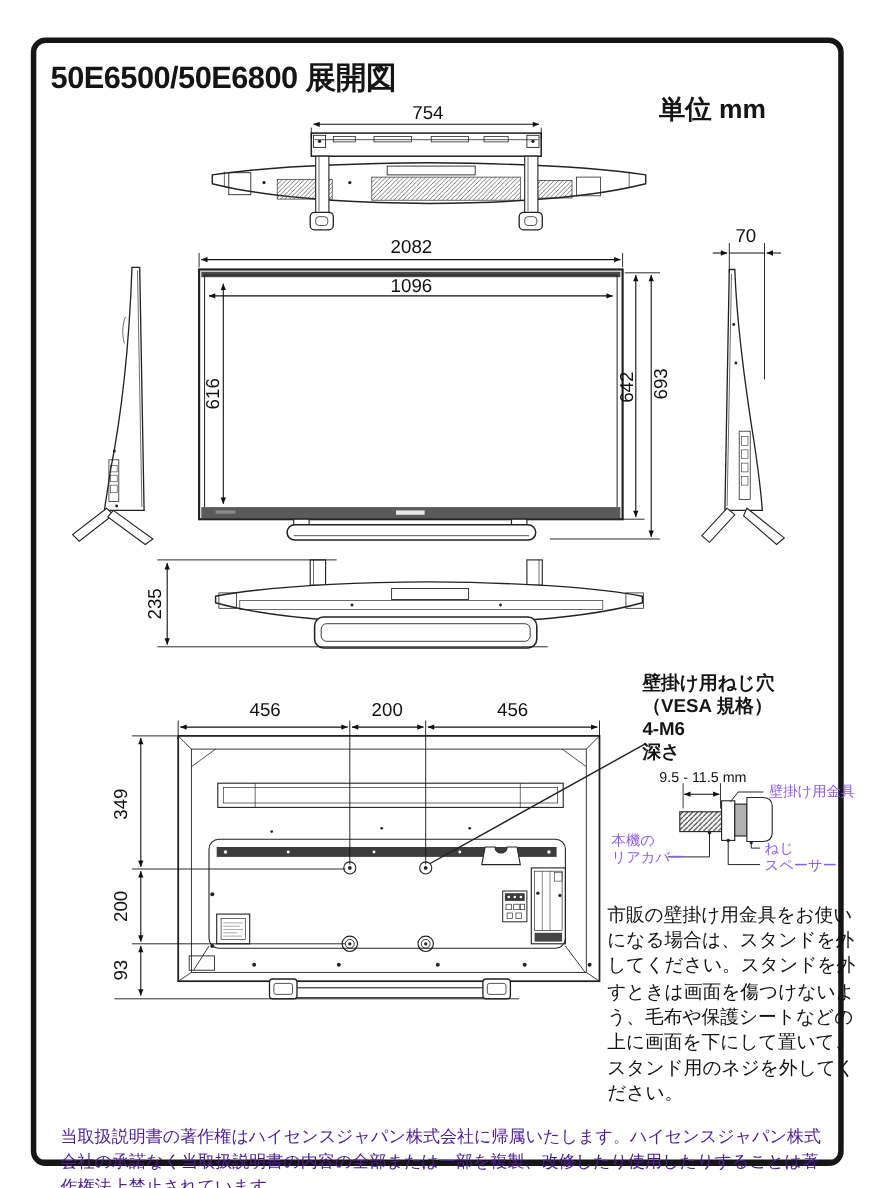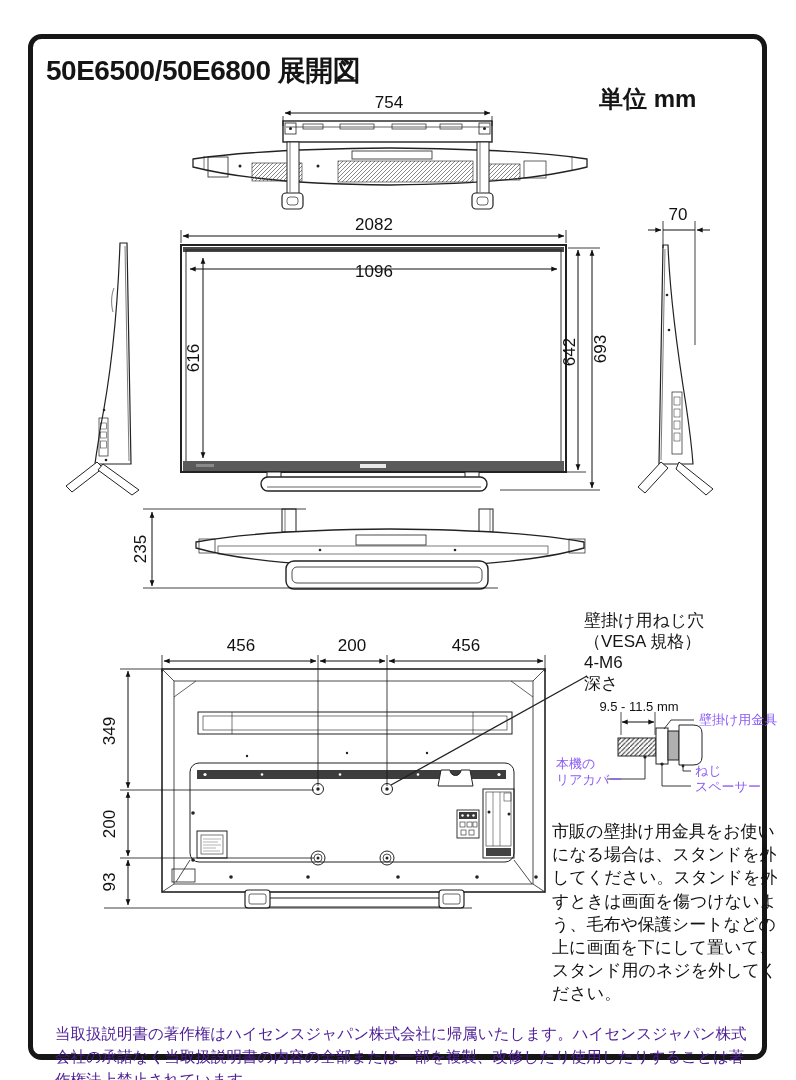--- a/index.html
+++ b/index.html
@@ -5,21 +5,21 @@
   html,body{margin:0;padding:0;background:#fff;}
   body{width:796px;height:1080px;position:relative;overflow:hidden;
        font-family:"Liberation Sans","DejaVu Sans",sans-serif;color:#151515;}
   #lineart{position:absolute;left:0;top:0;}
   .txt{position:absolute;white-space:nowrap;}
   .dim{position:absolute;font-size:17px;color:#111;transform:translate(-50%,-50%);white-space:nowrap;}
   .dim.v{transform:translate(-50%,-50%) rotate(-90deg);}
   .dim.small{font-size:13px;}
   #page-title{left:46px;top:52px;font-size:28px;font-weight:bold;letter-spacing:-.5px;}
   #unit-label{left:599px;top:83px;font-size:24px;font-weight:bold;}
-  #vesa-note{left:584px;top:610px;font-size:17px;font-weight:normal;line-height:21px;white-space:pre-line;}
+  #vesa-note{left:584px;top:610px;font-size:17px;font-weight:bold;line-height:21px;white-space:pre-line;}
   .blabel{position:absolute;font-size:13px;color:#8b5cf6;line-height:16px;white-space:pre-line;}
   #wall-note{position:absolute;left:552px;top:820px;width:231px;font-size:17px;line-height:23.2px;
              color:#111;white-space:normal;}
   #footer-note{position:absolute;left:55px;top:990px;width:702px;font-size:15.5px;line-height:23px;color:#4c1d95;margin-top:32px;}
 </style>
 </head>
 <body>
 
 <svg id="lineart" width="796" height="1080" viewBox="0 0 796 1080">
   <defs>
@@ -274,21 +274,21 @@
       <line x1="104" y1="908" x2="472" y2="908"></line>
     </g>
   </g>
 </svg>
 
 <div class="txt" id="page-title">50E6500/50E6800 展開図</div>
 <div class="txt" id="unit-label">単位 mm</div>
 
 <div class="dim" style="left:389px;top:103px">754</div>
 <div class="dim" style="left:374px;top:225px">2082</div>
-<div class="dim" style="left:374px;top:272px">1096</div>
+<div class="dim" style="left:374px;top:260px">1096</div>
 <div class="dim v" style="left:194px;top:358px">616</div>
 <div class="dim v" style="left:570px;top:352px">642</div>
 <div class="dim v" style="left:601px;top:349px">693</div>
 <div class="dim" style="left:678px;top:215px">70</div>
 <div class="dim v" style="left:141px;top:549px">235</div>
 <div class="dim" style="left:241px;top:646px">456</div>
 <div class="dim" style="left:352px;top:646px">200</div>
 <div class="dim" style="left:466px;top:646px">456</div>
 <div class="dim v" style="left:110px;top:731px">349</div>
 <div class="dim v" style="left:110px;top:824px">200</div>

